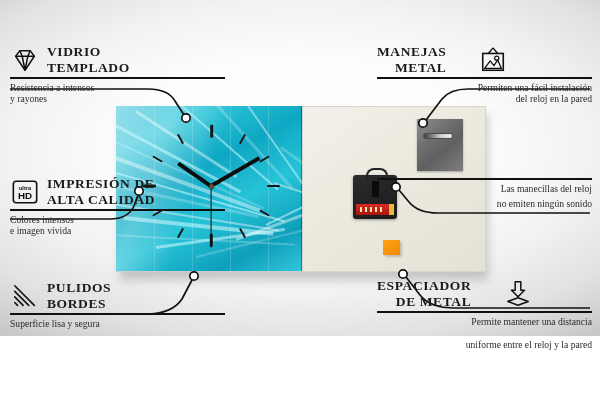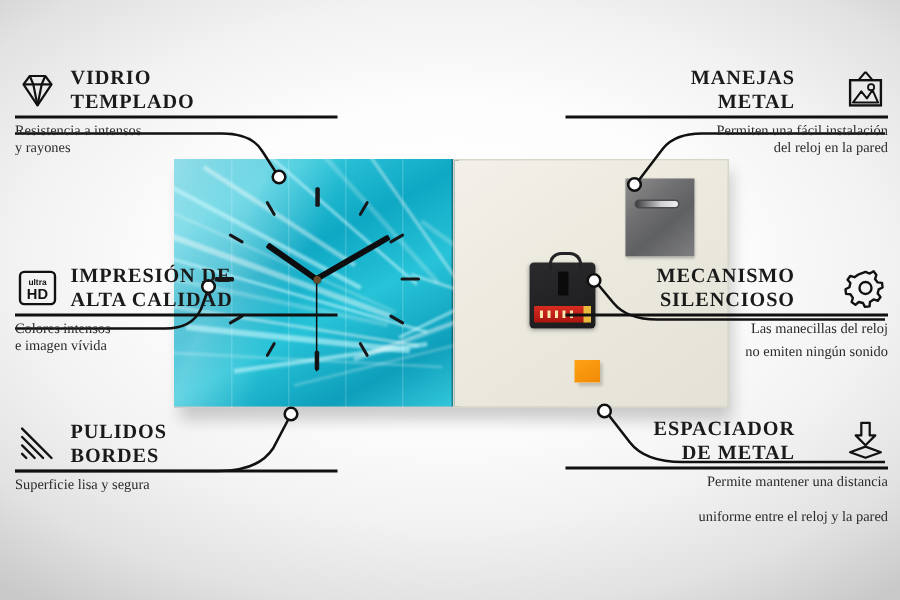--- a/index.html
+++ b/index.html
@@ -2,32 +2,32 @@
 <html><head>
 <meta charset="utf-8">
 <style>
   html,body{margin:0;padding:0;}
   body{
     width:600px;height:400px;overflow:hidden;
     font-family:"Liberation Serif",serif;
     background:#ffffff;
   }
   #stage{
-    position:relative;width:600px;height:400px;
+    position:relative;width:600px;height:336px;
     background:
       radial-gradient(ellipse 78% 70% at 50% 44%, #ffffff 0%, #fdfdfd 38%, #f2f2f2 62%, #e2e2e2 82%, #c9c9c9 100%);
   }
 
   
   .feat{position:absolute;width:215px;}
   .feat.left{left:10px;text-align:left;}
   .feat.right{right:8px;text-align:right;}
 
   .feat-head{display:flex;align-items:center;gap:7px;}
-  .feat.right .feat-head{justify-content:flex-end;gap:32px;}
+  .feat.right .feat-head{justify-content:flex-start;gap:32px;}
   .feat.left .feat-head{justify-content:flex-start;}
 
   .ic{width:30px;height:28px;flex:0 0 30px;display:block;}
   .feat-title{
     font-size:13.5px;line-height:15.5px;font-weight:700;
     letter-spacing:.6px;color:#1a1a1a;
     font-family:"Liberation Serif",serif;
   }
   .rule{height:1.6px;background:#111;margin-top:2px;}
   .feat-sub{
@@ -280,30 +280,20 @@
         <path d="M7 24 L13 16 L17 21 L21 15 L25 24 Z" fill="none" stroke="#111" stroke-width="1.4" stroke-linejoin="round"></path>
         <circle cx="20" cy="13" r="2.2" fill="none" stroke="#111" stroke-width="1.3"></circle>
       </svg>
     </div>
     <div class="rule"></div>
     <div class="feat-sub">Permiten una fácil instalación</div>
     <div class="feat-sub" style="margin-top:0">del reloj en la pared</div>
   </div>
 
   <div class="feat right" style="top:176px;">
-    <div class="feat-head">
-      <div>
-        <div class="feat-title">MECANISMO</div>
-        <div class="feat-title">SILENCIOSO</div>
-      </div>
-      <svg class="ic" viewBox="0 0 32 30">
-        <path d="M16 3.5 l3 1.2 2.8-1.6 2 2.6 -1 2.9 1.9 2.4 3.1 .3 .4 3.3 -2.8 1.4 -.7 3 2 2.4 -1.9 2.7 -3-.9 -2.6 1.8 -.3 3.1 -3.3 .4 -1.4-2.8 -3-.7 -2.4 2 -2.7-1.9 .9-3 -1.8-2.6 -3.1-.3 -.4-3.3 2.8-1.4 .7-3 -2-2.4 1.9-2.7 3 .9 2.6-1.8 z" fill="none" stroke="#111" stroke-width="1.7" stroke-linejoin="round"></path>
-        <circle cx="16" cy="15" r="4.3" fill="none" stroke="#111" stroke-width="1.7"></circle>
-      </svg>
-    </div>
     <div class="rule"></div>
     <div class="feat-sub">Las manecillas del reloj</div>
     <div class="feat-sub" style="margin-top:4px">no emiten ningún sonido</div>
   </div>
 
   <div class="feat right" style="top:278px;">
     <div class="feat-head">
       <div>
         <div class="feat-title">ESPACIADOR</div>
         <div class="feat-title">DE METAL</div>

